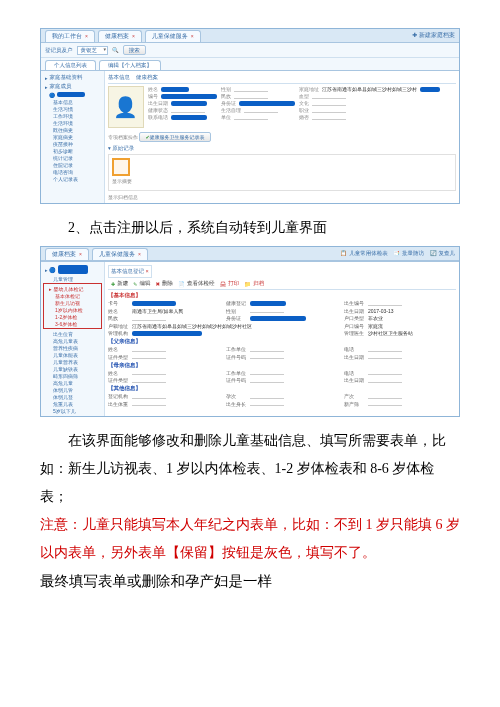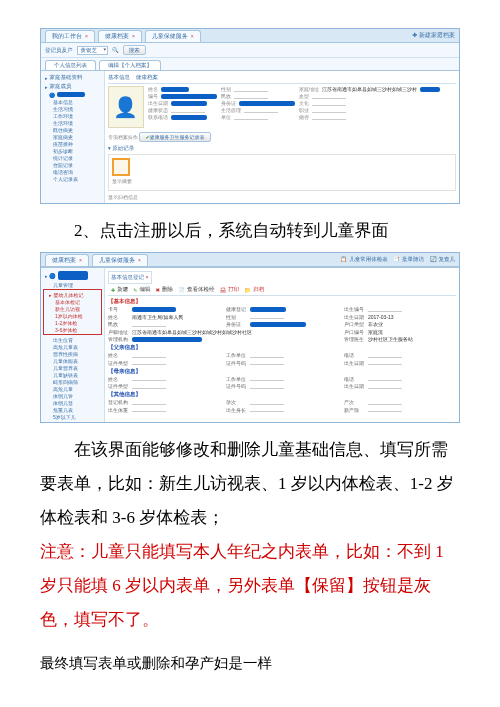--- a/index.html
+++ b/index.html
@@ -174,24 +174,24 @@
   .grid3 {
     display: grid;
     grid-template-columns: 1fr 1fr 1fr;
     column-gap: 6px;
     row-gap: 1.5px;
     font-size: 5px;
   }
   .grid3 .cell { display:flex; gap:2px; align-items:center;}
   .lbl { color:#666; min-width:22px;}
   .under { border-bottom: 1px solid #ccc; min-width:34px; height:5px; display:inline-block;}
-  .doc-text { font-size: 17px; line-height: 2; font-family: "SimSun", serif; }
+  .doc-text { font-size: 14px; line-height: 2; font-family: "SimSun", serif; }
   .doc-text.indent { text-indent: 2em; }
   .doc-text.red { color: #d00000; }
-  .doc-text.big { font-size: 14.5px; margin-top: 12px; }
+  .doc-text.big { font-size: 14.5px; }
   .check-icon { color:#3a9a3a; font-size:5px; }
 
   
   .toolbar3 {
     display: flex; gap: 5px; padding: 2px 3px;
     border-bottom: 1px solid #cfe0ef;
     font-size: 5.5px; color:#444; align-items:center;
   }
   .toolbar3 .grp { display:flex; align-items:center; gap:2px;}
   .toolbar3 .red { color:#c93030;}
@@ -551,15 +551,15 @@
           </div>
         <div class="cell">
             <span class="lbl">新产筛</span>
             <span class="under"></span>
           </div>
       </div>
     </div>
   </div>
 </div>
 
-<p class="doc-text indent">在该界面能够修改和删除儿童基础信息、填写所需要表单，比如：新生儿访视表、1 岁以内体检表、1-2 岁体检表和 3-6 岁体检表；</p>
+<p class="doc-text indent">在该界面能够修改和删除儿童基础信息、填写所需要表单，比如：新生儿访视表、1 岁以内体检表、1-2 岁体检表和 8-6 岁体检表；</p>
 <p class="doc-text red">注意：儿童只能填写本人年纪之内表单，比如：不到 1 岁只能填 6 岁以内表单，另外表单【保留】按钮是灰色，填写不了。</p>
 <p class="doc-text big">最终填写表单或删除和孕产妇是一样</p>
 
 </body></html>

